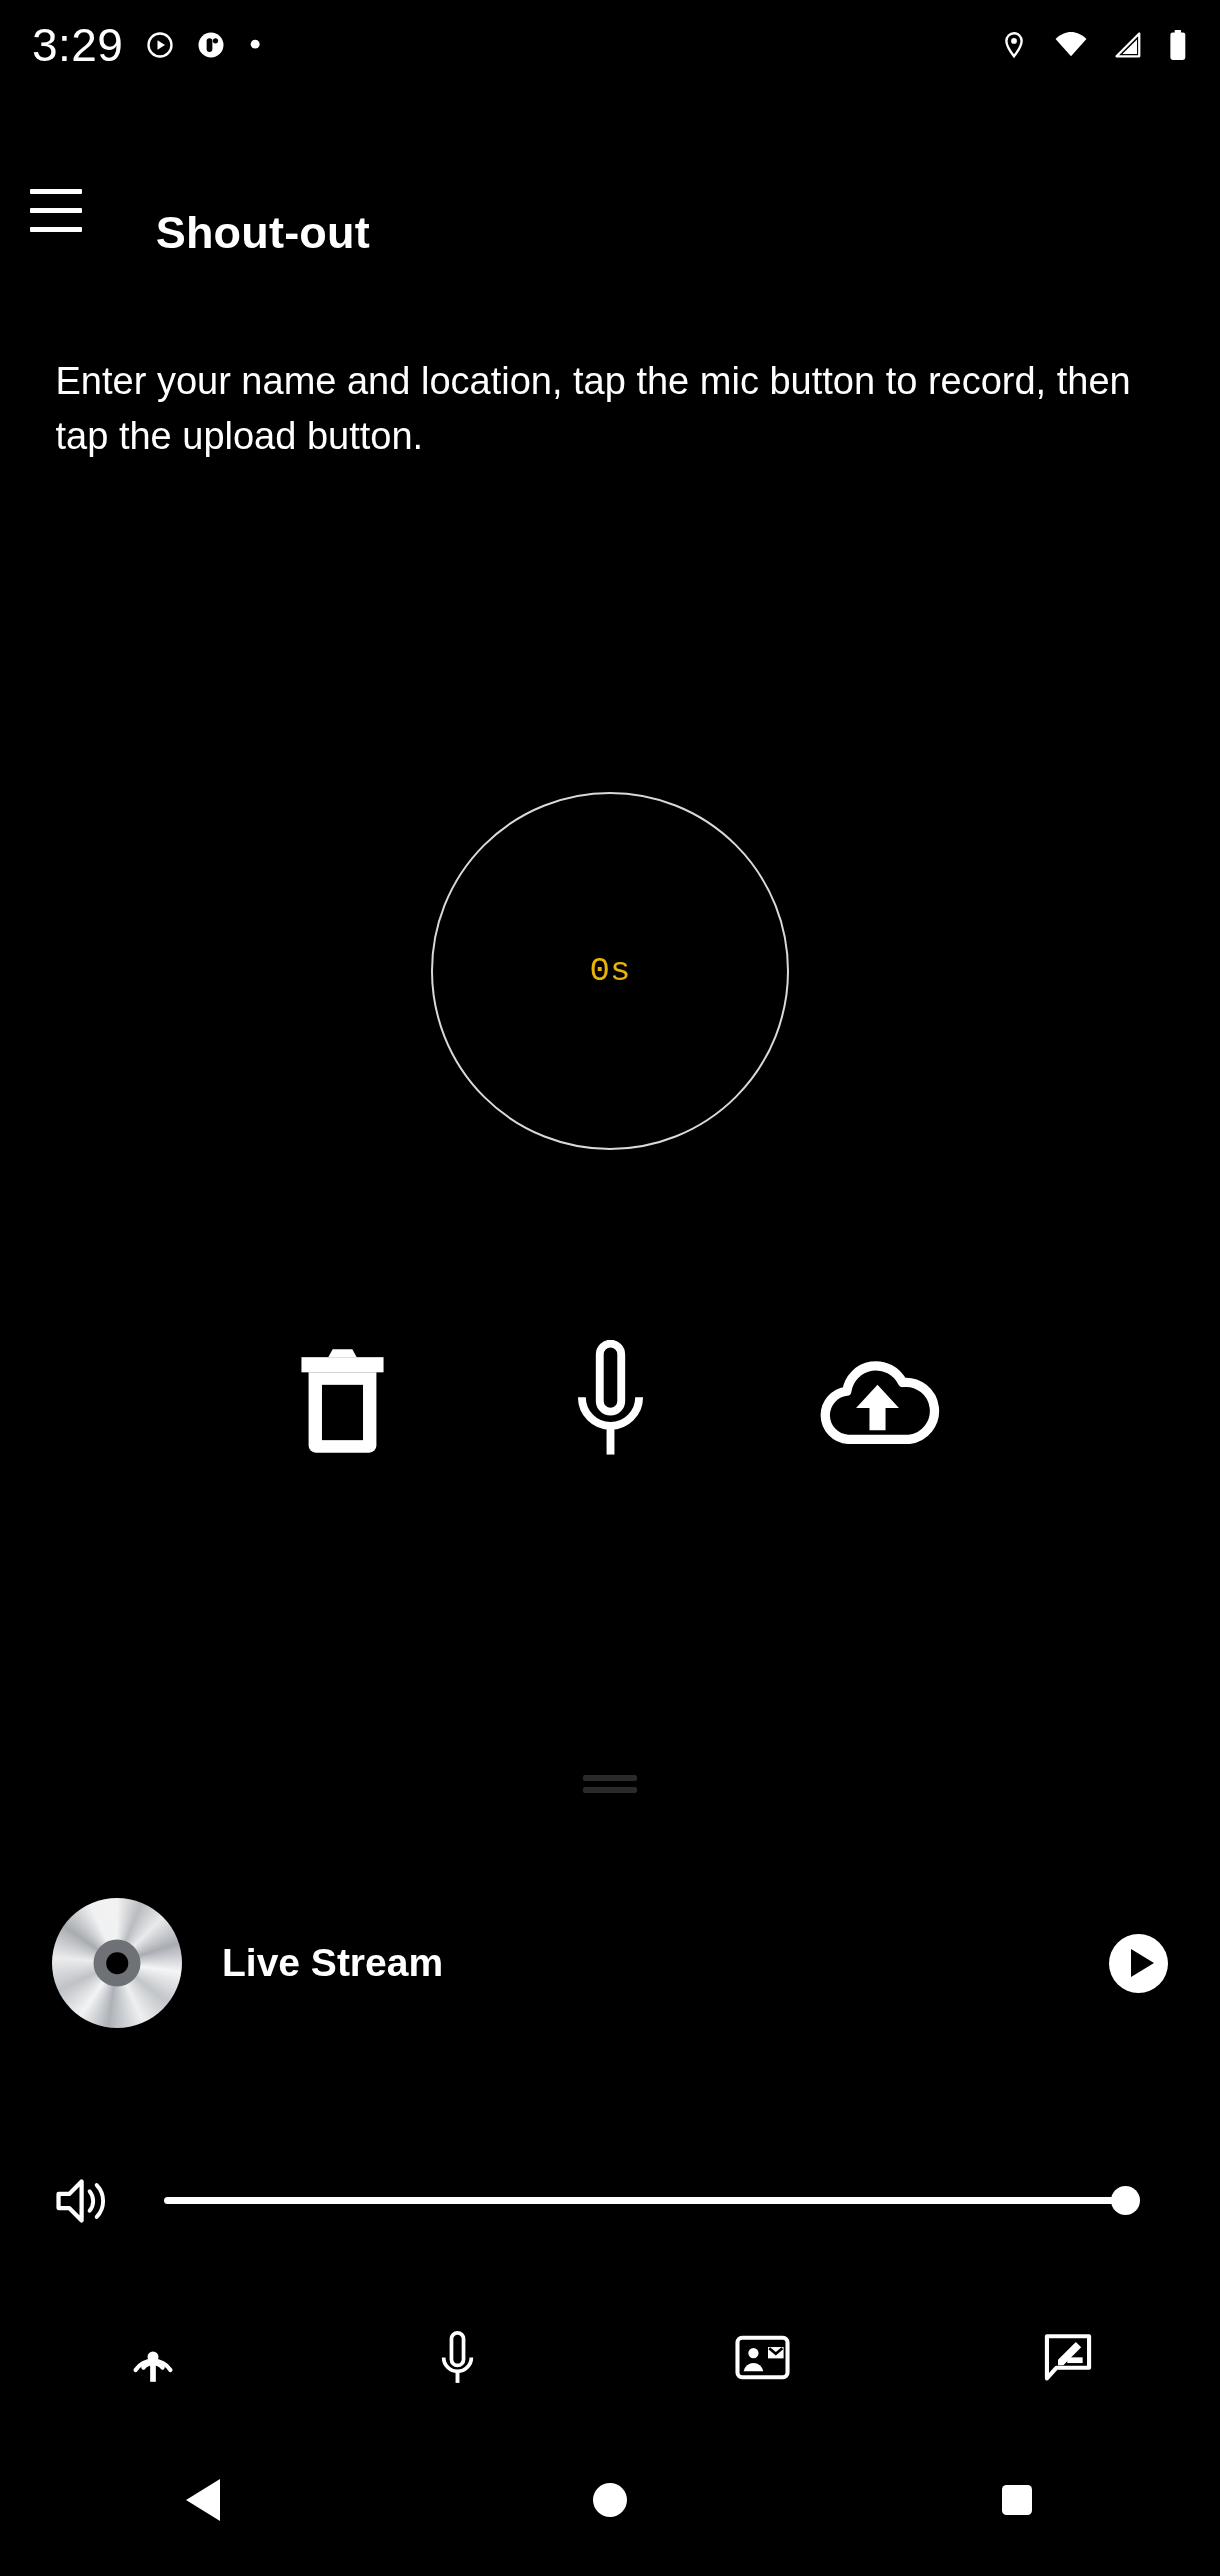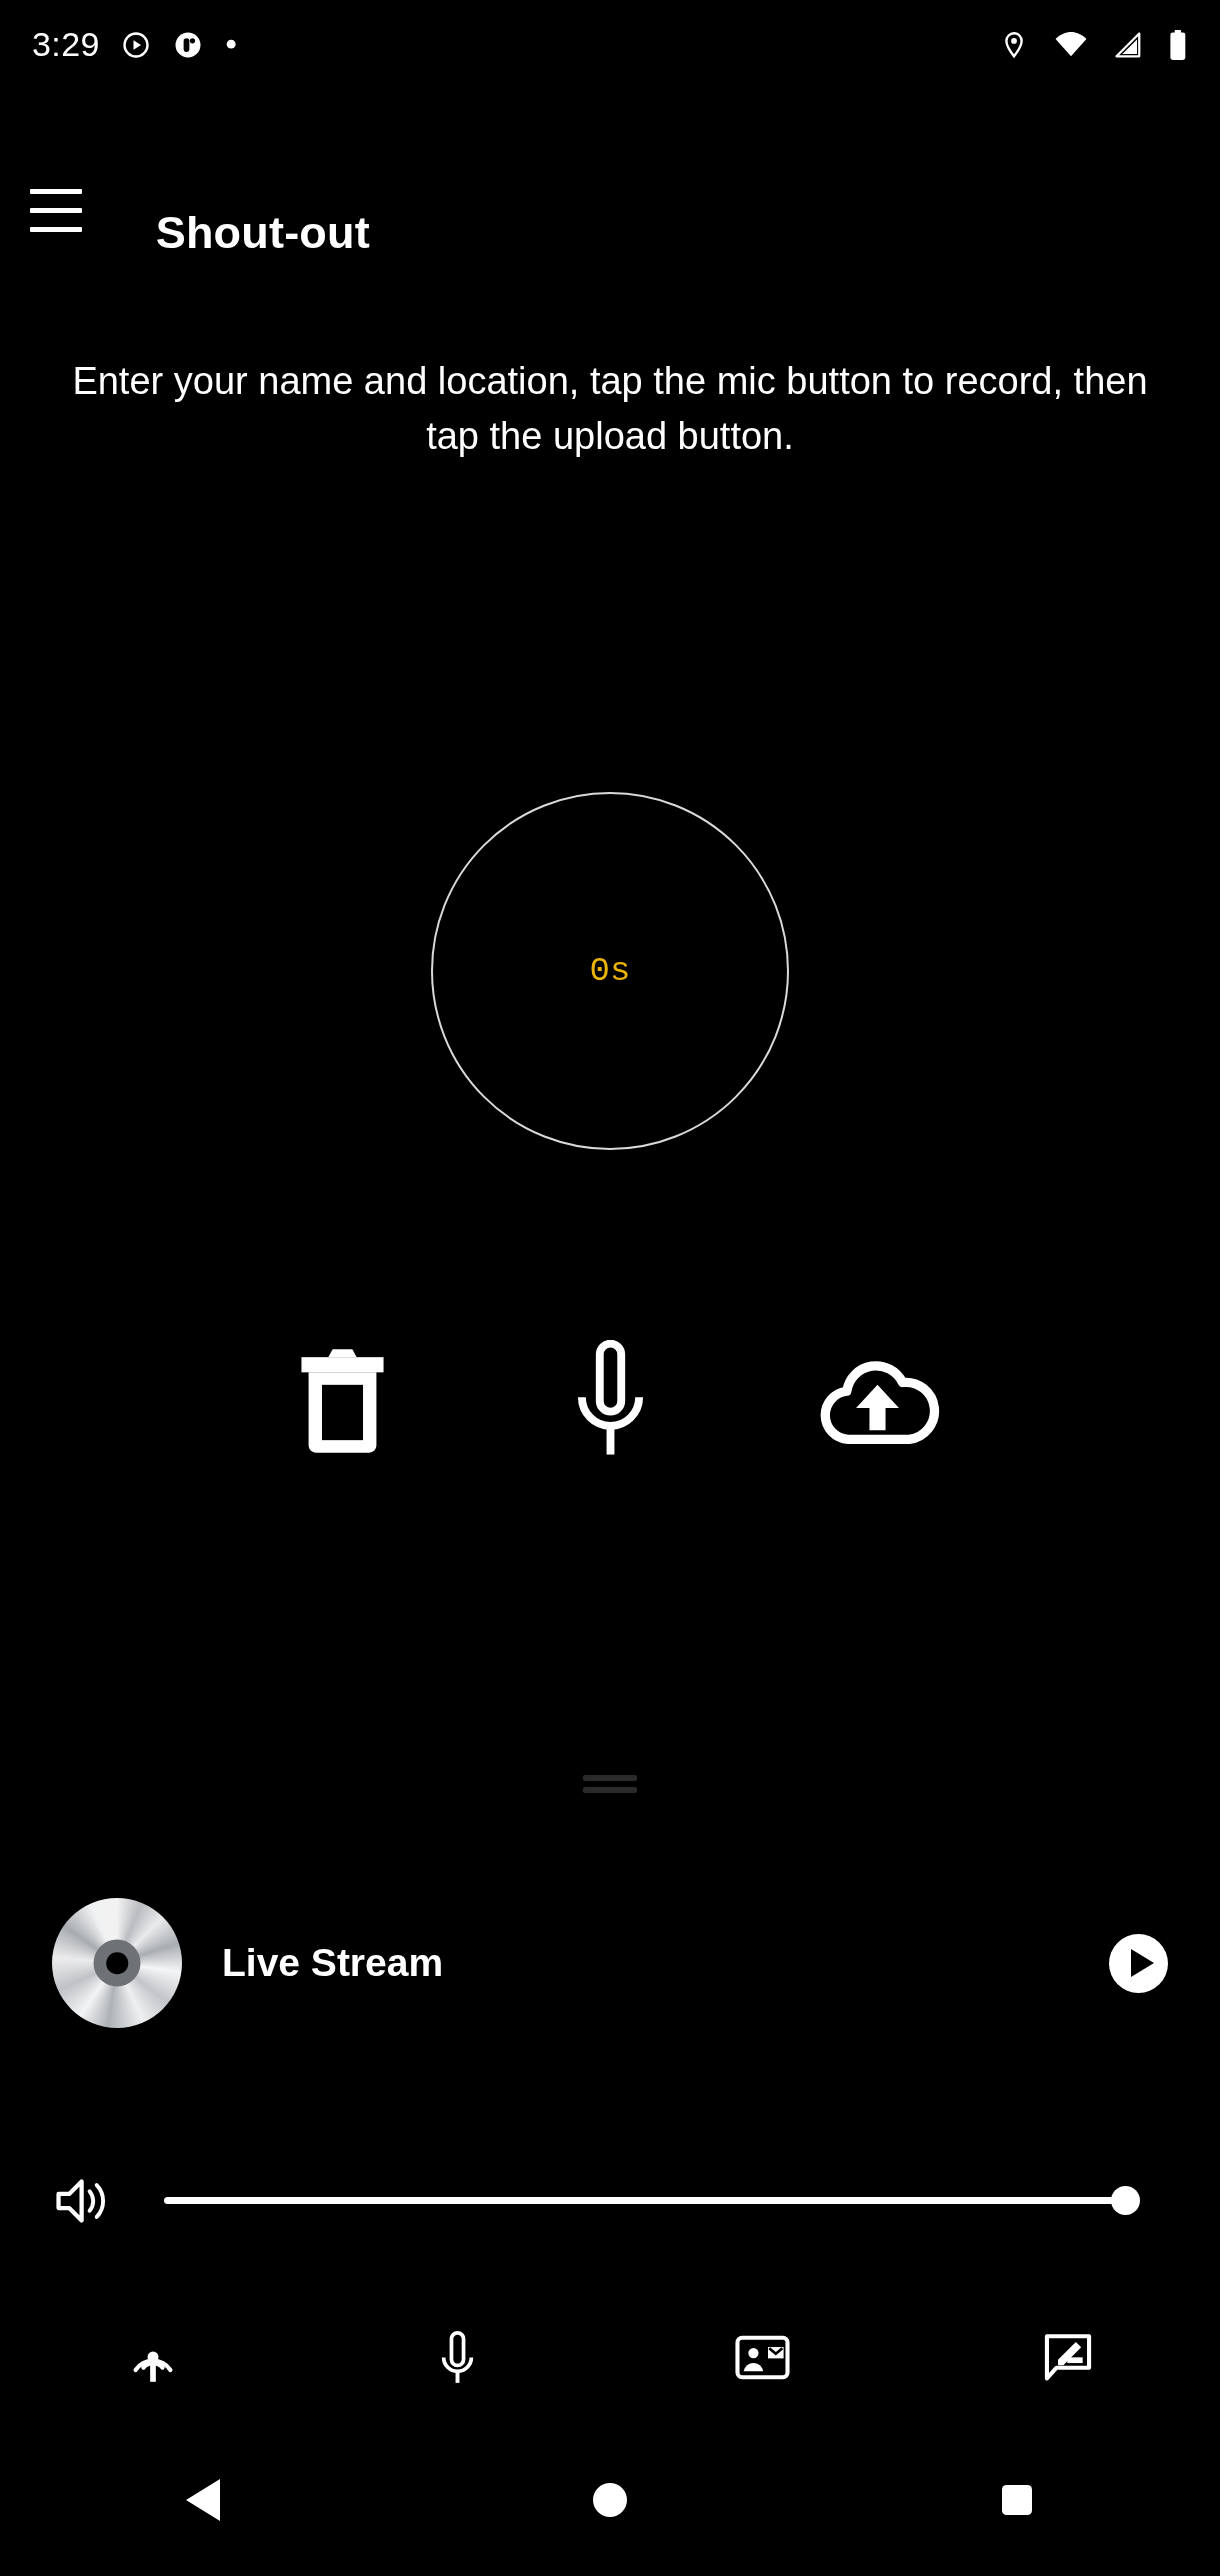--- a/index.html
+++ b/index.html
@@ -17,21 +17,21 @@
   }
 
   
   #status-bar {
     position:absolute; top:0; left:0;
     width:1220px; height:89px;
     display:flex; align-items:center;
     padding:0 32px;
   }
   #status-left { display:flex; align-items:center; gap:21.5px; }
-  #status-clock { font-size:34px; letter-spacing:0.4px; }
+  #status-clock { font-size:46px; letter-spacing:0.4px; }
   #status-right {
     margin-left:auto;
     display:flex; align-items:center; gap:25px;
   }
   .sb-icon { display:block; }
 
   
   #app-bar {
     position:absolute; top:157px; left:0;
     width:1220px; height:107px;
@@ -49,21 +49,20 @@
   #app-title {
     font-size:45px; font-weight:700;
     letter-spacing:0.2px; margin-left:19.7px;margin-top:44px;
   }
 
   
   #instructions {
     position:absolute; top:354px; left:50%;
     transform:translateX(-50%);
     width:1109px;
-    text-align:center;
     font-size:38px; line-height:1.44;
     color:#fff;
   }
 
   
   #timer-circle {
     position:absolute; top:792px; left:50%;
     transform:translateX(-50%);
     width:358px; height:358px;
     border:2.7px solid #d9d9d9;

